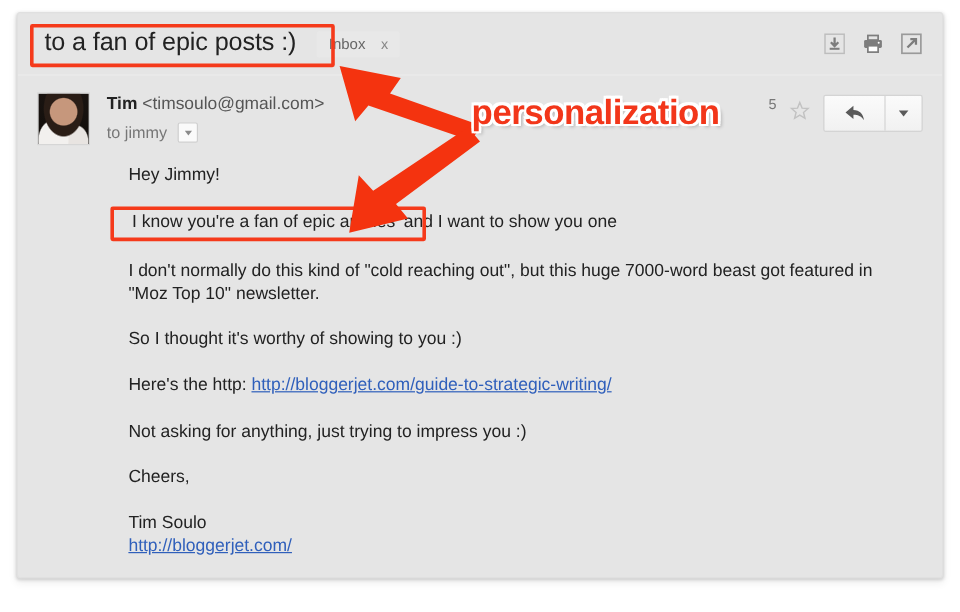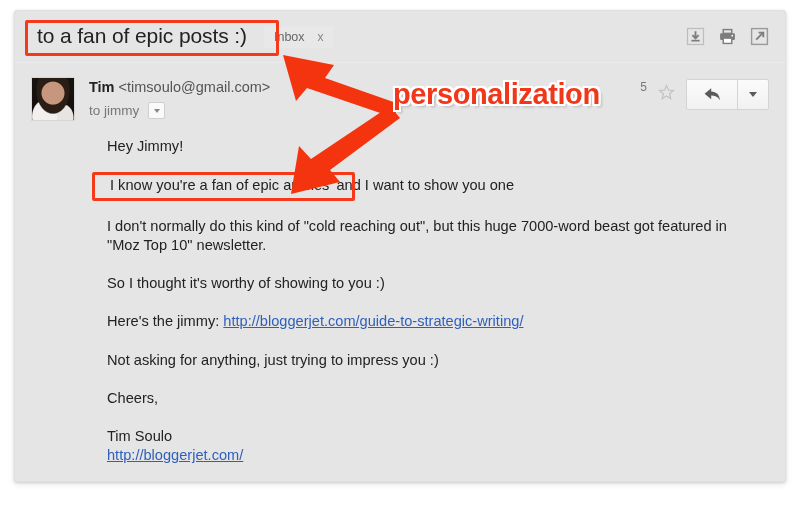--- a/index.html
+++ b/index.html
@@ -317,21 +317,21 @@
     <p>Hey Jimmy!</p>
 
     <p>
       <span id="highlight-sentence">I know you're a fan of epic articles</span><span> and I want to show you one</span>
     </p>
 
     <p>I don't normally do this kind of "cold reaching out", but this huge 7000-word beast got featured in "Moz Top 10" newsletter.</p>
     <p>So I thought it's worthy of showing to you :)</p>
 
     <p>
-      <span>Here's the jimmy: </span><a class="body-link" href="#">http://bloggerjet.com/guide-to-strategic-writing/</a>
+      <span>Here's the http: </span><a class="body-link" href="#">http://bloggerjet.com/guide-to-strategic-writing/</a>
     </p>
 
     <p>Not asking for anything, just trying to impress you :)</p>
     <p>Cheers,</p>
 
     <p class="tight">Tim Soulo</p>
     <p class="tight">
       <a class="body-link" href="#">http://bloggerjet.com/</a>
     </p>
 

